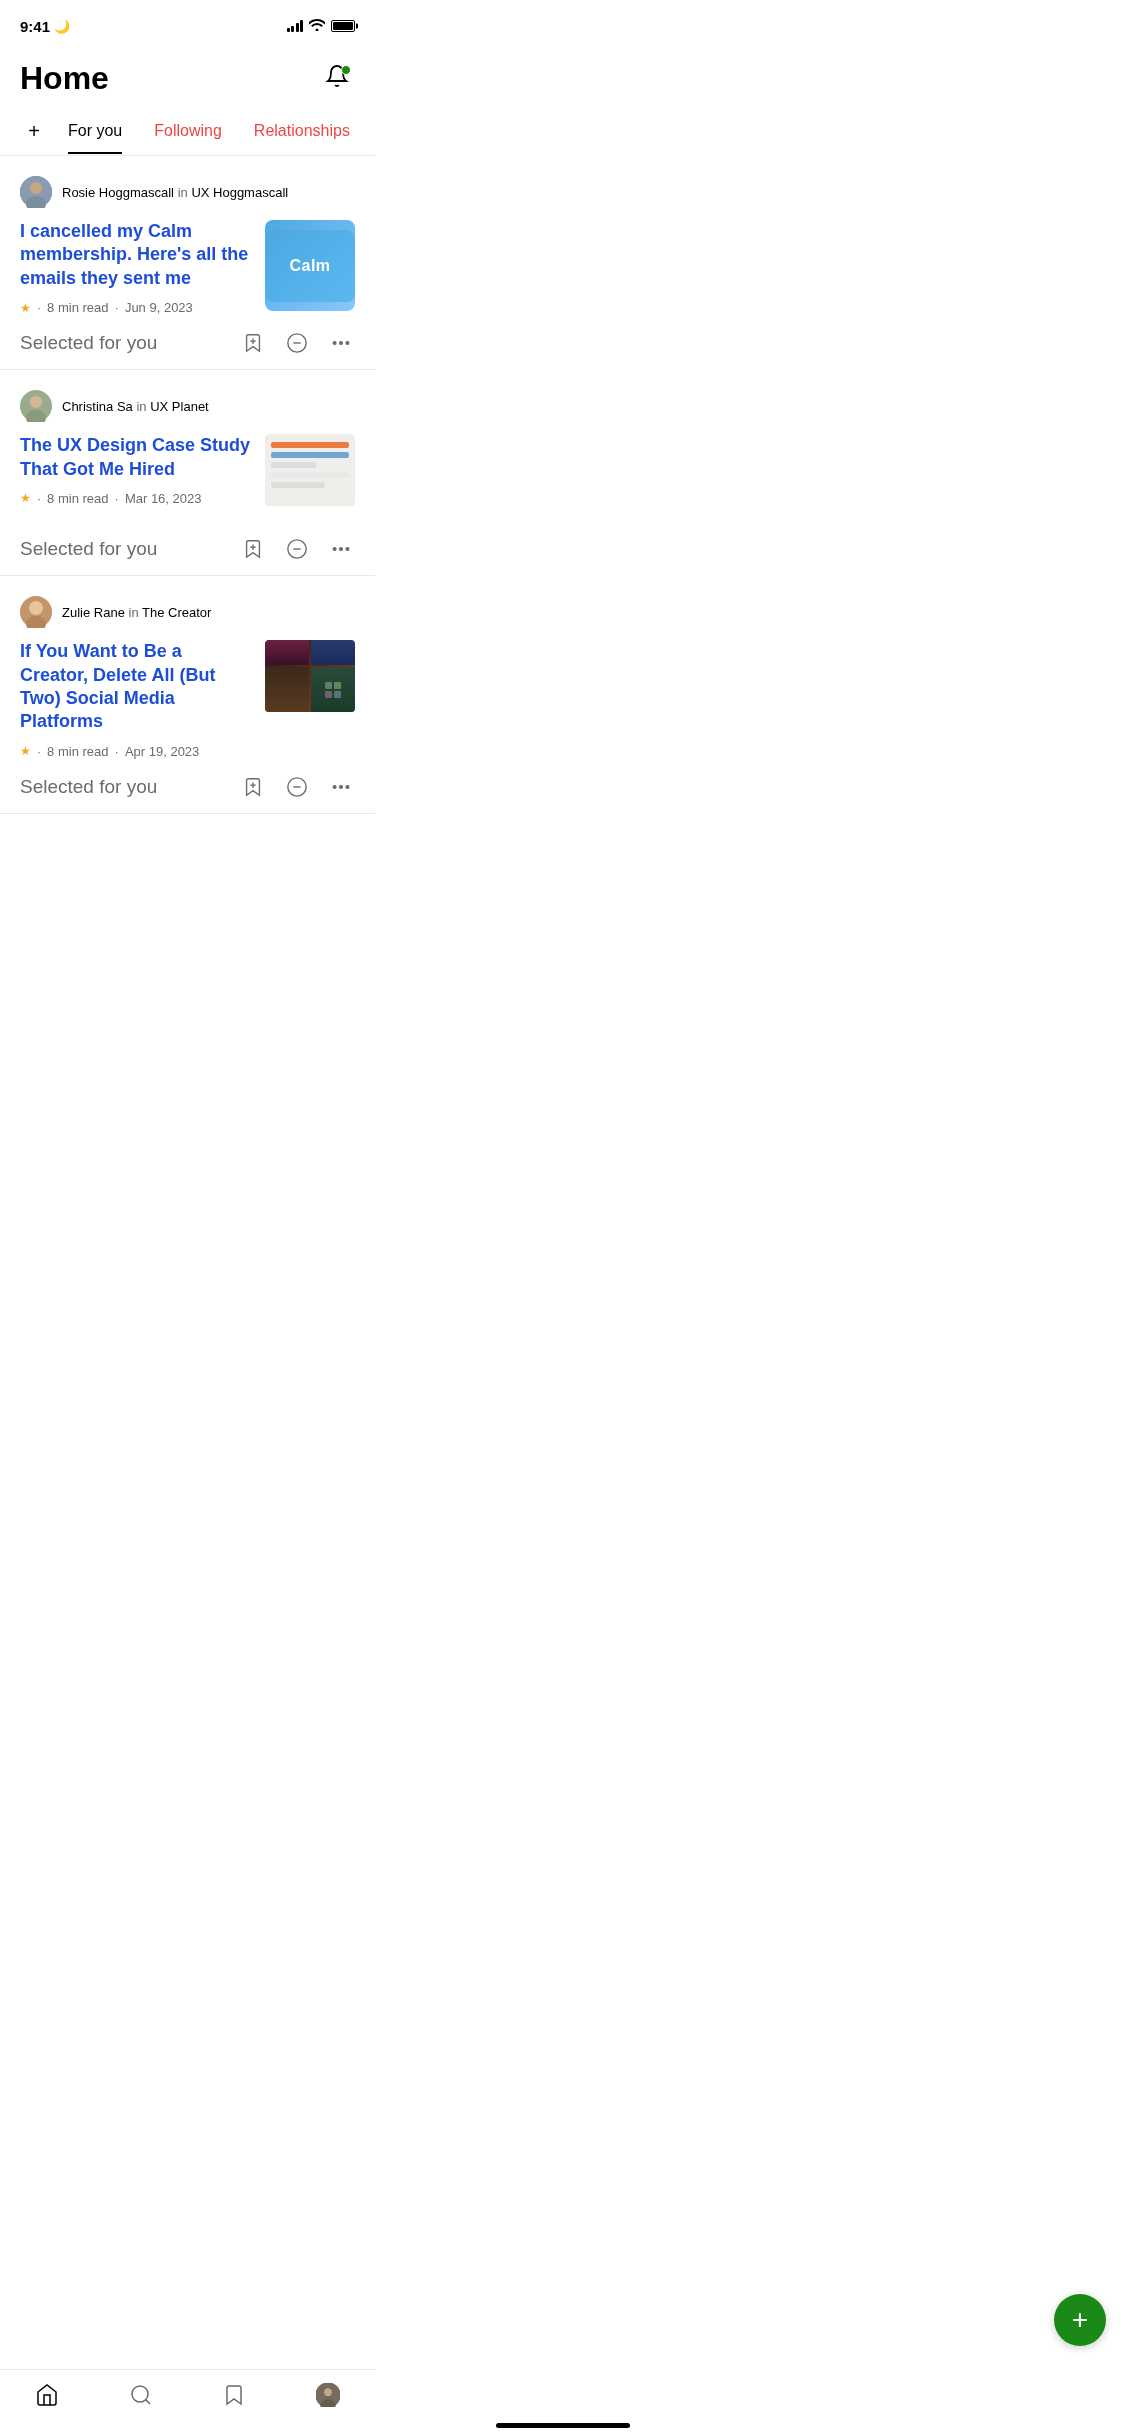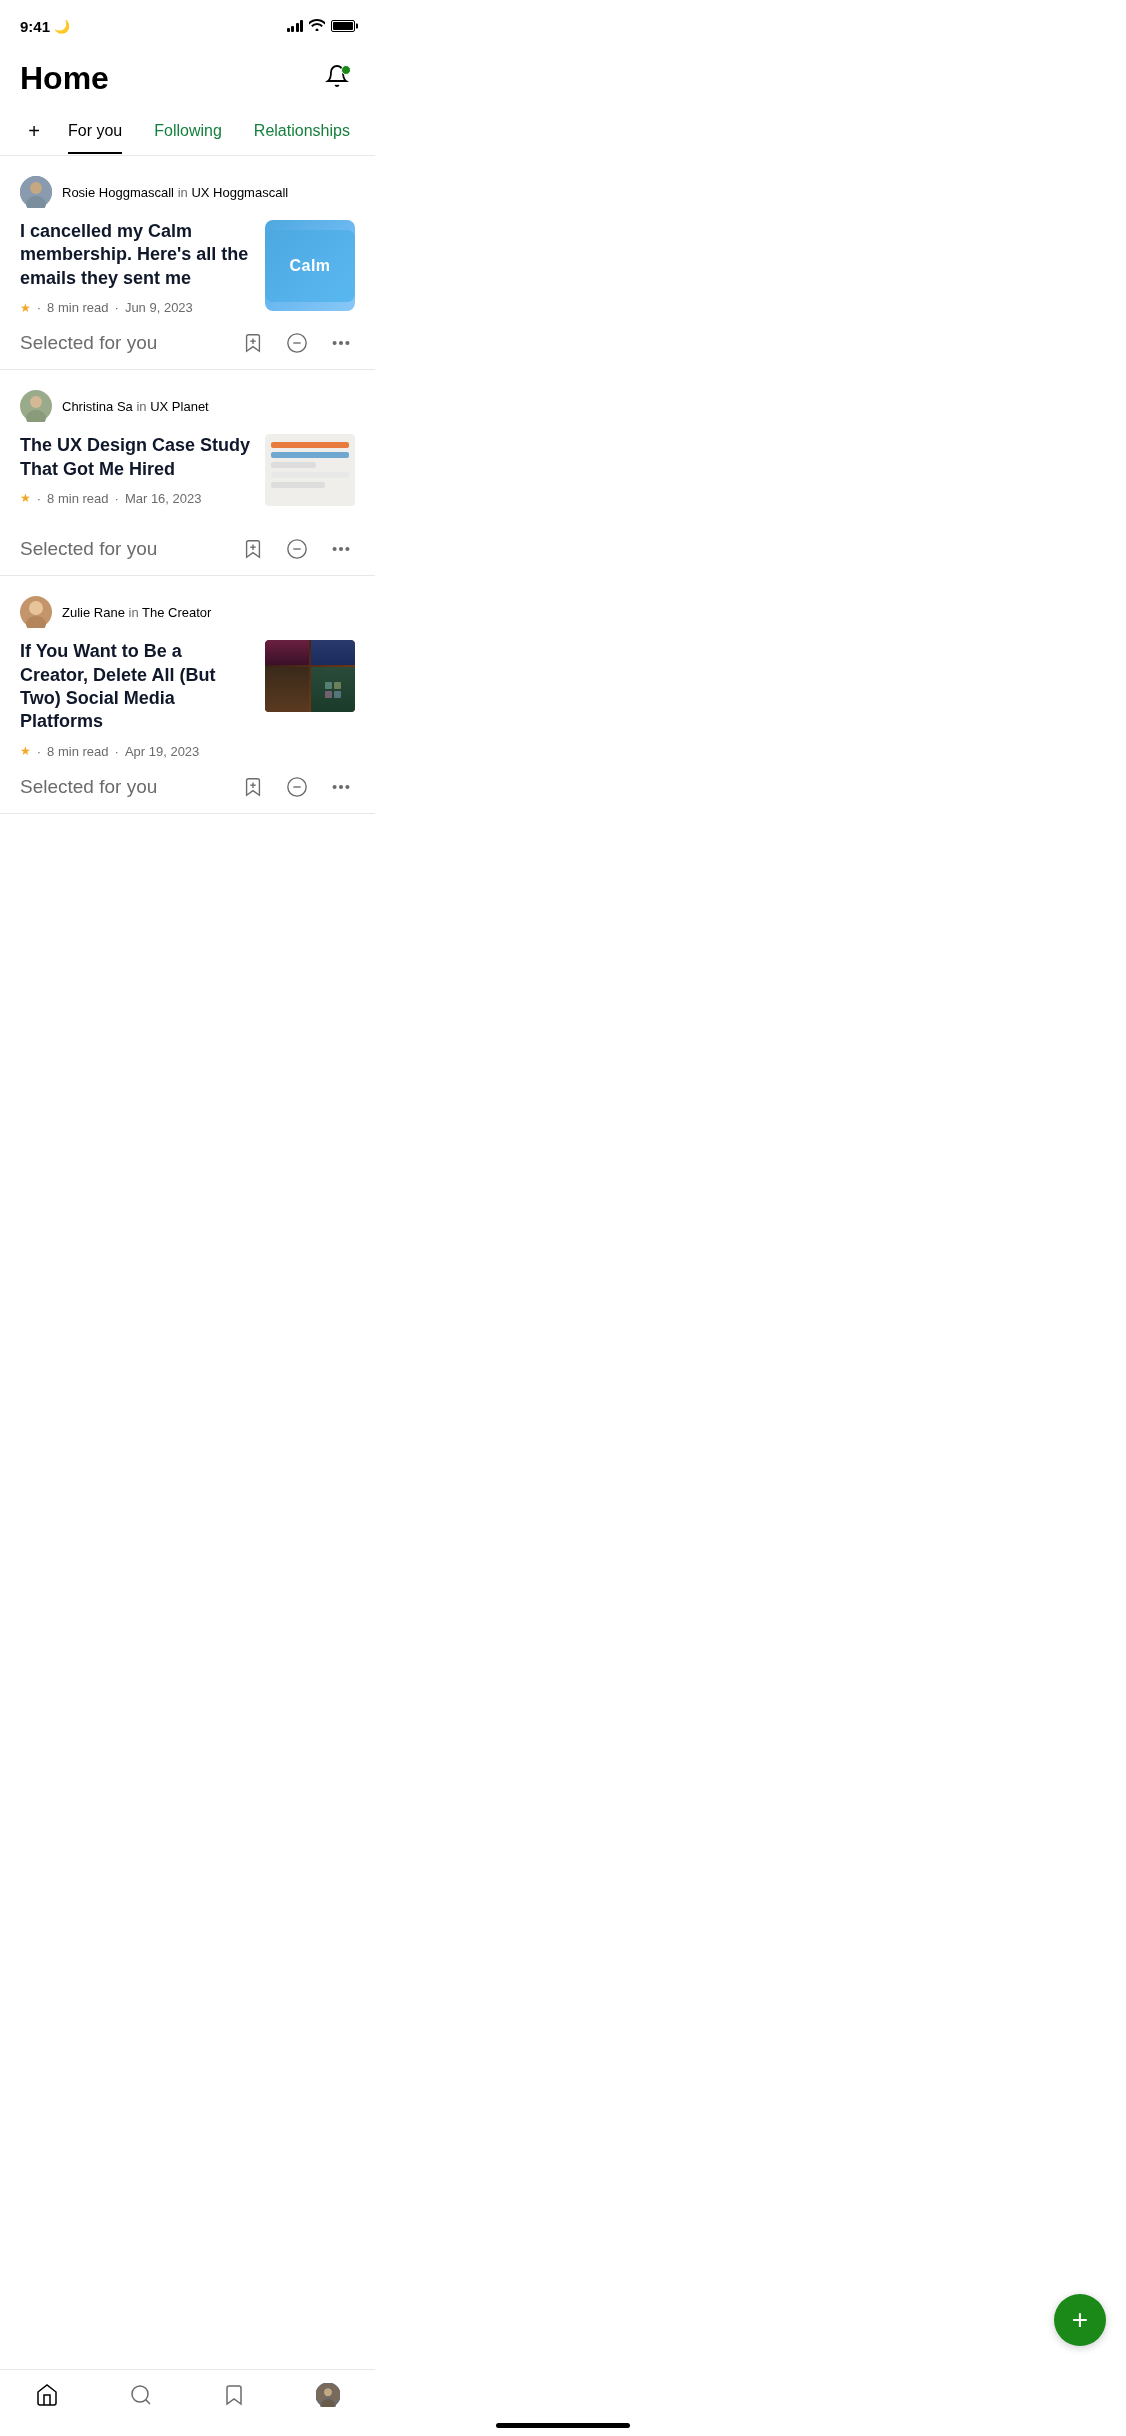--- a/index.html
+++ b/index.html
@@ -130,21 +130,21 @@
       align-items: center;
       justify-content: center;
       font-size: 20px;
       color: #000;
       cursor: pointer;
       flex-shrink: 0;
     }
     .tab-item {
       padding: 14px 16px;
       font-size: 16px;
-      color: #15803d;
+      color: #ef4444;
       cursor: pointer;
       white-space: nowrap;
       position: relative;
       flex-shrink: 0;
     }
     .tab-item.active {
       color: #000;
       font-weight: 500;
       text-align: right;
     }
@@ -193,21 +193,21 @@
 
     .article-body {
       display: flex;
       gap: 12px;
       align-items: flex-start;
     }
     .article-text { flex: 1; }
     .article-title {
       font-size: 18px;
       font-weight: 700;
-      color: #0f172a;
+      color: #1d4ed8;
       line-height: 1.3;
       margin-bottom: 10px;
     }
     .article-thumbnail {
       width: 90px;
       height: 91px;
       border-radius: 4px;
       overflow: hidden;
       flex-shrink: 0;
     }

